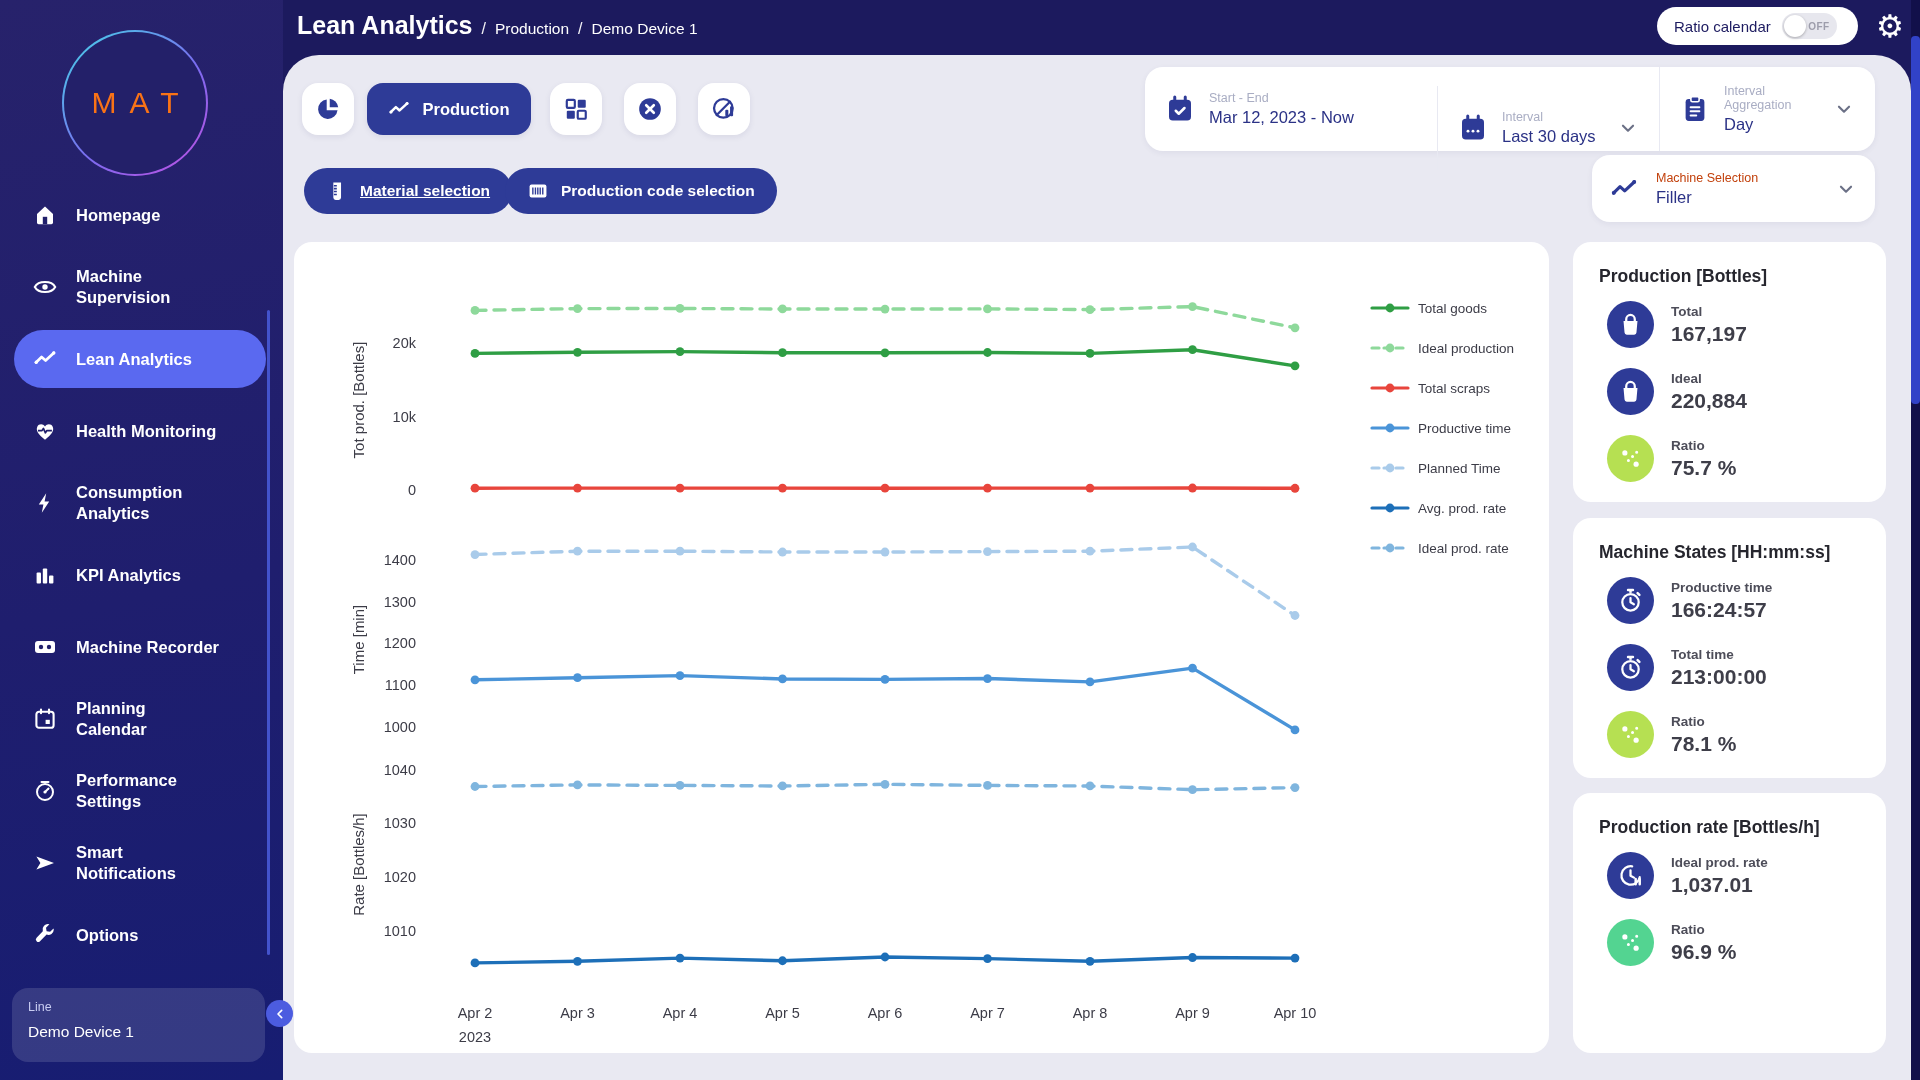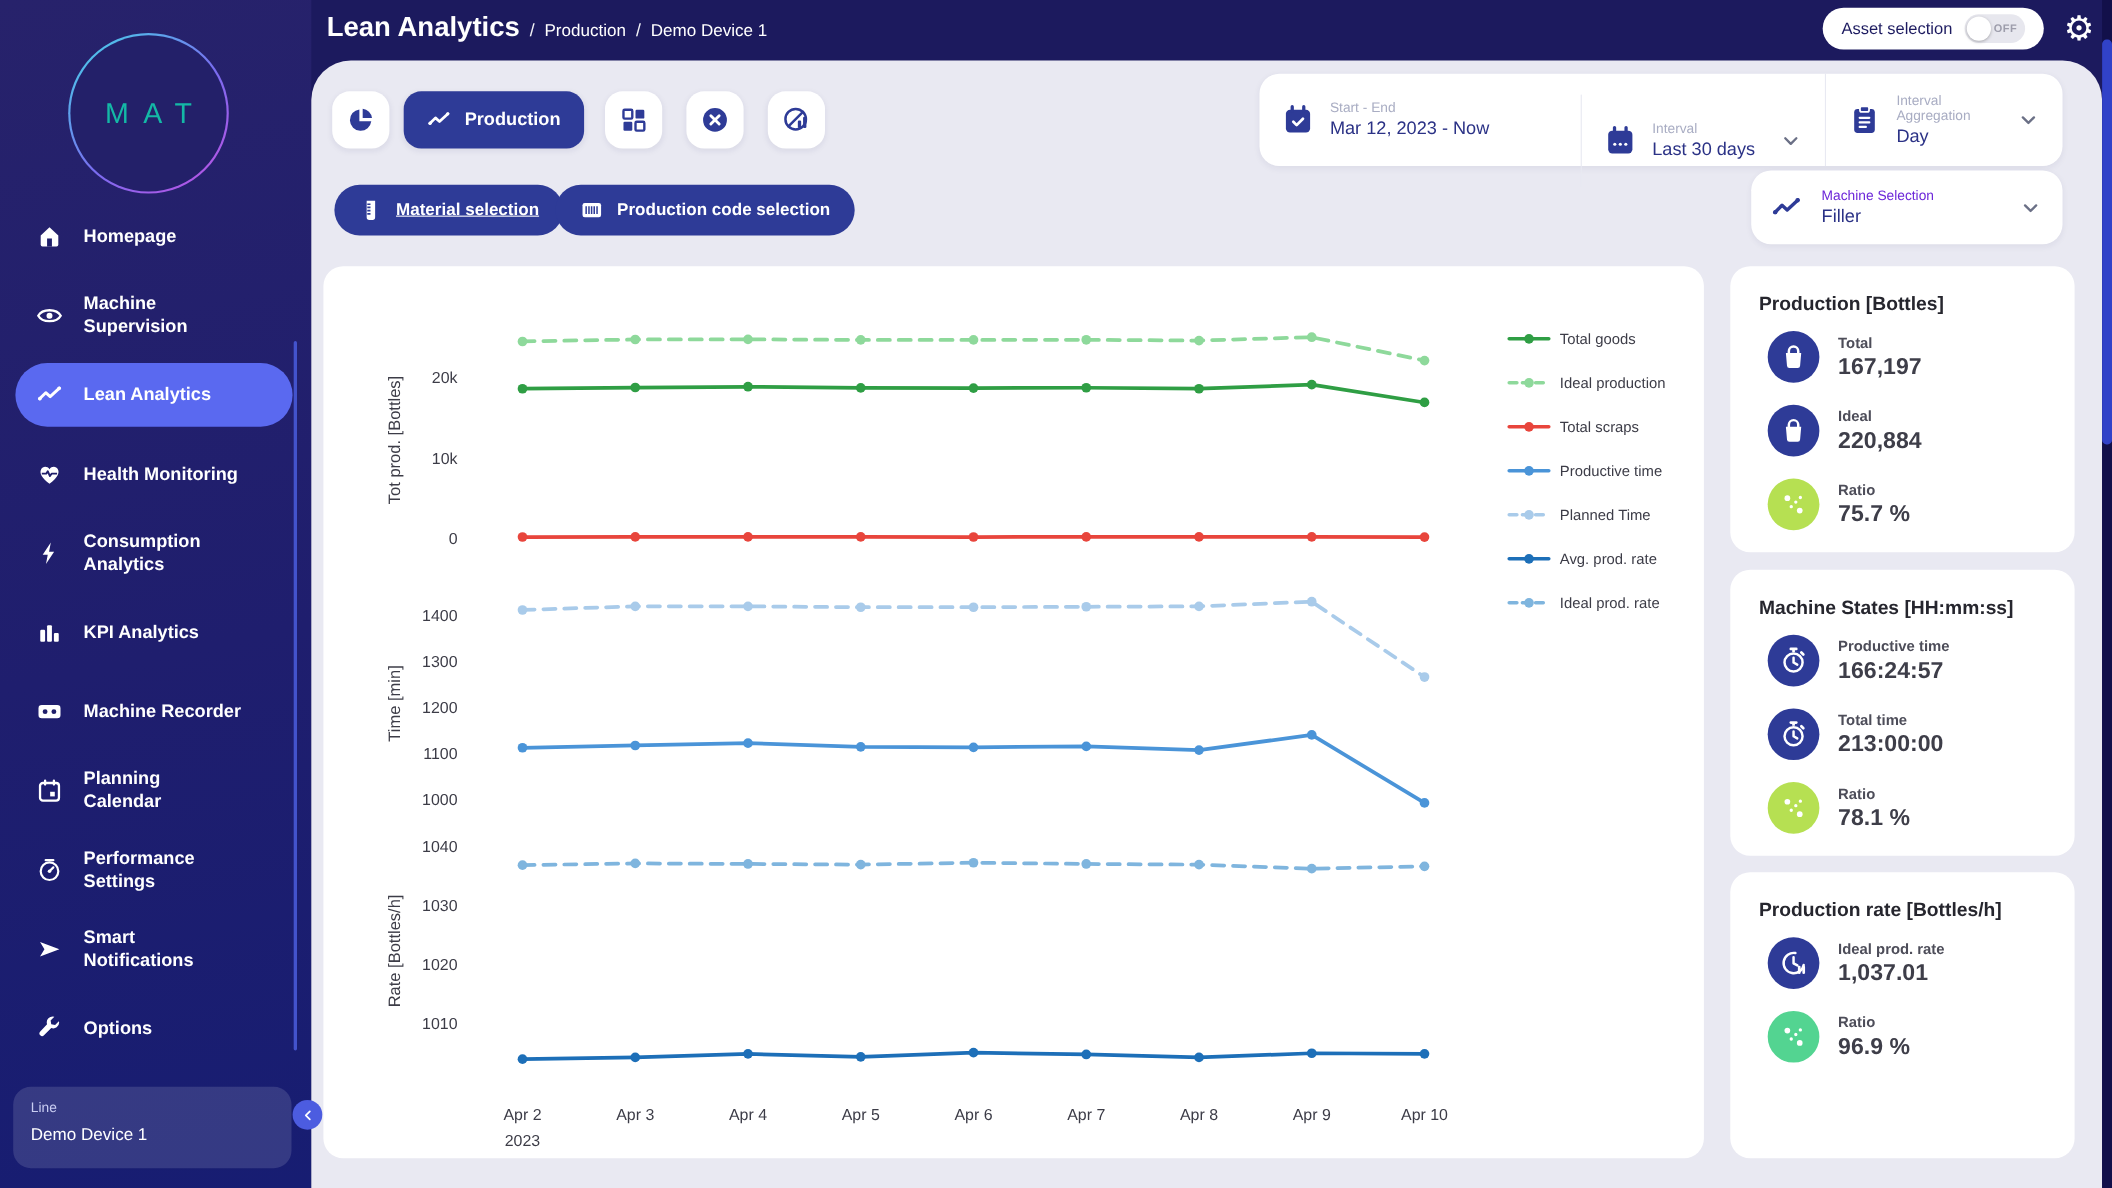--- a/index.html
+++ b/index.html
@@ -1,21 +1,21 @@
 <!DOCTYPE html>
 <html><head>
 <meta charset="utf-8">
 <style>
   html,body{margin:0;padding:0}
   body{width:1920px;height:1080px;background:#1c1a5e;font-family:"Liberation Sans","DejaVu Sans",sans-serif;overflow:hidden;position:relative}
   svg{display:block}
   
   .sidebar{position:absolute;left:0;top:0;width:283px;height:1080px;background:linear-gradient(168deg,#27226b 0%,#1f1e6e 55%,#171d72 100%)}
   .logo-ring{position:absolute;left:62px;top:30px;width:146px;height:146px;border-radius:50%;background:linear-gradient(140deg,#43d8e8,#7a6cf0 55%,#c44fe2);padding:2px;box-sizing:border-box}
-  .logo-inner{width:100%;height:100%;border-radius:50%;background:#232069;display:flex;align-items:center;justify-content:center;color:#14b8a6;font-size:26px;letter-spacing:13px;padding-left:13px;box-sizing:border-box}
+  .logo-inner{width:100%;height:100%;border-radius:50%;background:#232069;display:flex;align-items:center;justify-content:center;color:#f97316;font-size:30px;letter-spacing:13px;padding-left:13px;box-sizing:border-box}
   .menu{position:absolute;left:0;top:179px;width:283px}
   .side-item{height:72px;display:flex;align-items:center;padding-left:32px;color:#fff;cursor:pointer;box-sizing:border-box}
   .side-item.active{height:58px;margin:7px 17px 7px 14px;border-radius:29px;background:#5a69f0;padding-left:18px}
   .side-icon{width:26px;flex:0 0 26px;height:26px;display:flex;align-items:center;justify-content:center}
   .side-icon svg{width:24px;height:24px}
   .side-label{margin-left:18px;font-weight:bold;font-size:16.5px;line-height:1.26;white-space:pre-line}
   .line-card{position:absolute;left:12px;top:988px;width:253px;height:74px;border-radius:16px;background:rgba(255,255,255,.13);color:#fff;padding:12px 16px;box-sizing:border-box}
   .line-label{font-size:12.5px;color:#c9cdf2}
   .line-value{font-size:15.5px;margin-top:9px}
   .collapse-btn{position:absolute;left:266px;top:1000px;width:27px;height:27px;border-radius:50%;background:#4c5ce0;color:#fff;display:flex;align-items:center;justify-content:center;z-index:6;cursor:pointer}
@@ -45,21 +45,21 @@
   .f-icon svg{width:30px;height:30px}
   .f-label{font-size:12.5px;color:#a9adc3;margin-bottom:3px}
   .f-value{font-size:16.5px;color:#2b3286}
   .f-chev{margin-left:auto;color:#6b7086;width:22px;height:22px}
   .f-chev svg{width:22px;height:22px}
   .sel-btn{position:absolute;top:168px;height:46px;border-radius:23px;background:#2e3b97;color:#fff;display:flex;align-items:center;gap:12px;padding:0 22px;font-weight:bold;font-size:15.5px;box-sizing:border-box;cursor:pointer}
   .sel-btn svg{width:22px;height:22px}
   .machine-card{position:absolute;left:1592px;top:155px;width:283px;height:67px;background:#fff;border-radius:18px;display:flex;align-items:center;padding:0 18px;box-sizing:border-box;cursor:pointer;box-shadow:0 2px 6px rgba(30,30,90,.06)}
   .m-icon{width:28px;height:28px;color:#2e3b97;margin-right:18px}
   .m-icon svg{width:28px;height:28px}
-  .m-label{font-size:12.5px;color:#6d28d9;margin-bottom:3px}
+  .m-label{font-size:12.5px;color:#c2410c;margin-bottom:3px}
   .m-value{font-size:16.5px;color:#2b3286}
   
   .chart-card{position:absolute;left:294px;top:242px;width:1255px;height:811px;background:#fff;border-radius:18px}
   .chart-svg{width:1255px;height:811px}
   .chart-svg text{fill:#3c3c47}
   .chart-svg .tick{font-size:14.5px}
   .chart-svg .ax-title{font-size:15px}
   .legend{position:absolute;left:1370px;top:298px;display:flex;flex-direction:column;gap:20px;z-index:2}
   .leg-row{display:flex;align-items:center;gap:8px;height:20px;cursor:pointer}
   .leg-label{font-size:13.5px;color:#3c3c47}
@@ -205,21 +205,21 @@
       </svg>
     </span>
 </div>
 
 <div class="page-title-row">
   <span class="page-title">Lean Analytics</span>
   <span id="crumbs"><span class="crumb-sep">/</span><span class="crumb">Production</span><span class="crumb-sep">/</span><span class="crumb">Demo Device 1</span></span>
 </div>
 
 <div class="asset-pill">
-  <span class="asset-label">Asset selection</span>
+  <span class="asset-label">Ratio calendar</span>
   <span class="toggle">
     <span class="knob"></span>
     <span class="toggle-state">OFF</span>
   </span>
 </div>
 <div class="gear">⚙</div>
 
 <div class="content"></div>
 
 <div id="toolbar">

